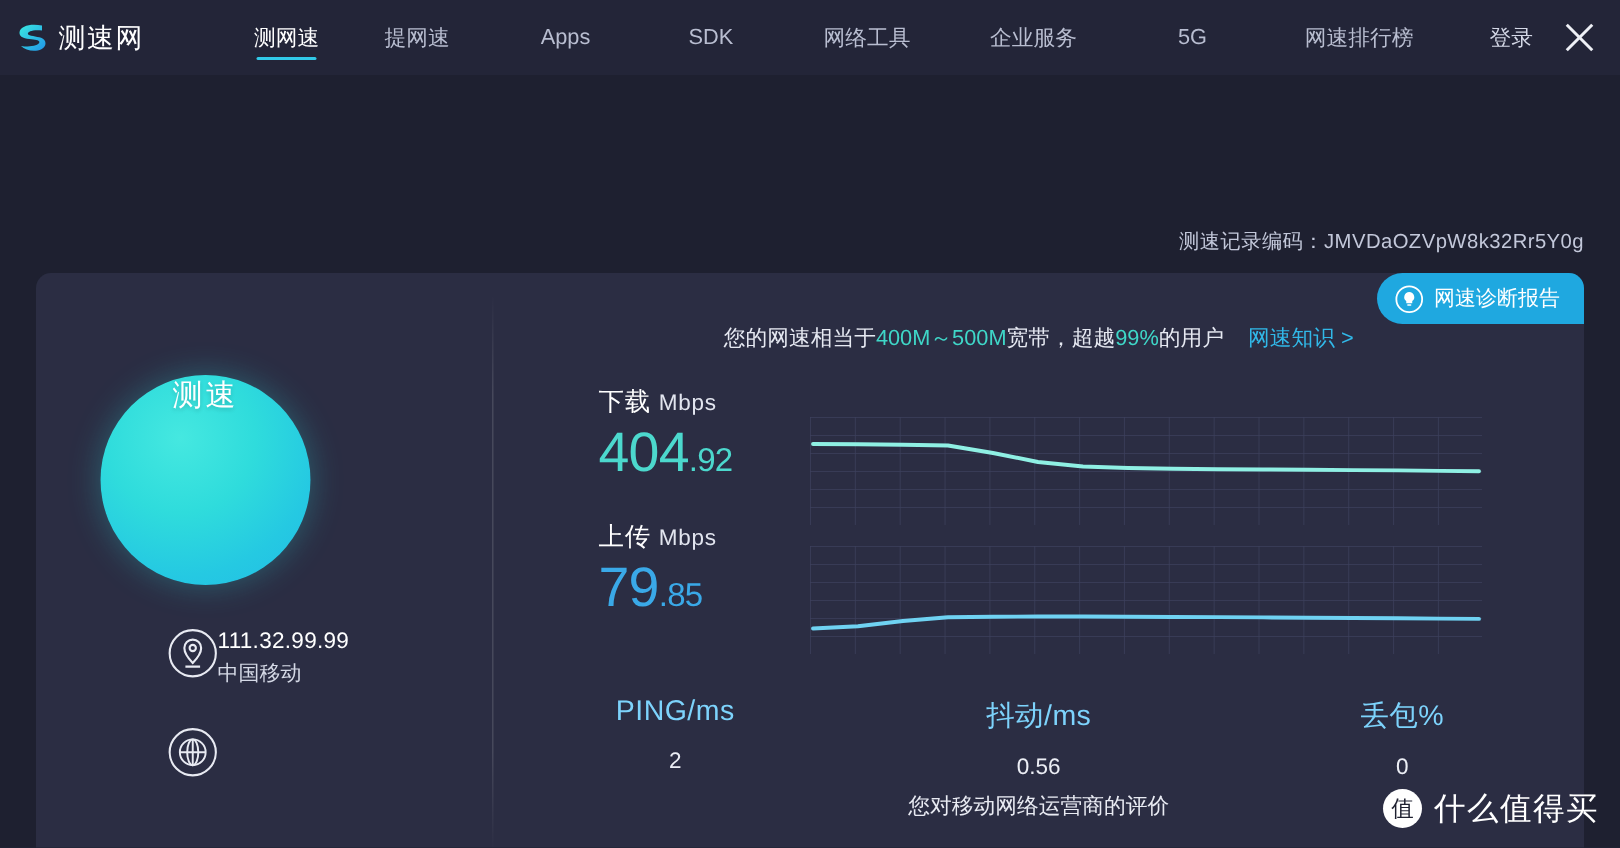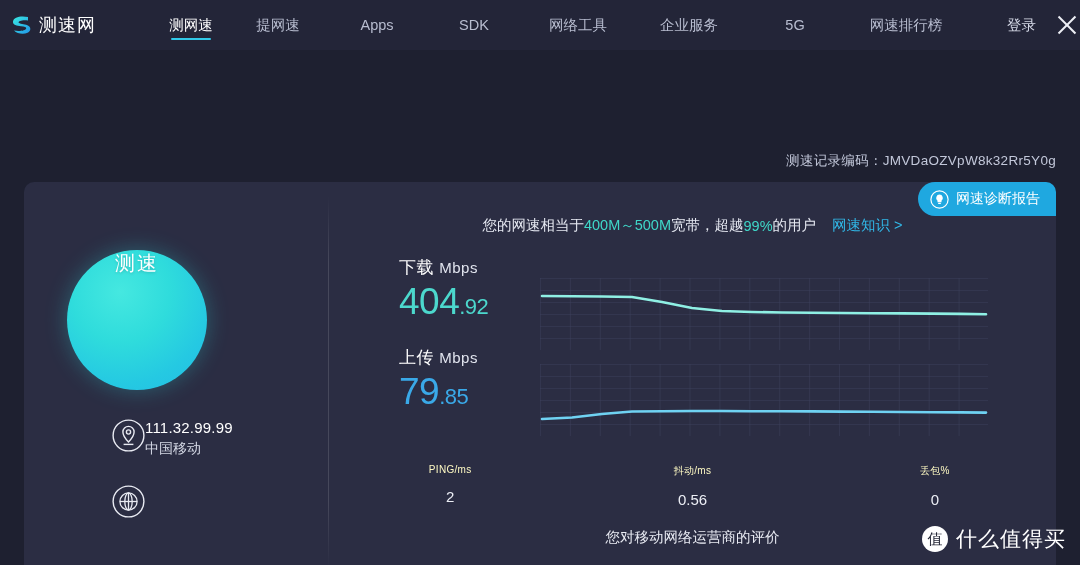--- a/index.html
+++ b/index.html
@@ -28,21 +28,21 @@
     position: relative; color: #b8bdd0; font-size: 14.5px;
     height: 50px; display: flex; align-items: center; justify-content: center;
     cursor: pointer; white-space: nowrap;
   }
   .nav-item.active { color: #ffffff; }
   .nav-item.active::after {
     content: ""; position: absolute; bottom: 10px; left: 50%;
     transform: translateX(-50%);
     width: 40px; height: 2.5px; background: #31c9e8; border-radius: 2px;
   }
-  .nav-right { margin-left: auto; display: flex; align-items: center; }
+  .nav-right { margin-left: auto; display: flex; align-items: center; padding-right: 14px; }
   .login-btn { color: #d4d8e6; font-size: 14.5px; cursor: pointer; margin-right: 18px; }
   .close-btn { width: 26px; height: 26px; cursor: pointer; position: relative; }
   .close-btn::before, .close-btn::after {
     content: ""; position: absolute; top: 50%; left: 50%;
     width: 24px; height: 2px; background: #eef0f6;
   }
   .close-btn::before { transform: translate(-50%,-50%) rotate(45deg); }
   .close-btn::after  { transform: translate(-50%,-50%) rotate(-45deg); }
 
   
@@ -128,21 +128,21 @@
   .chart { position: absolute; left: 211px; width: 448px; height: 72px; }
   .chart.dl { top: 96px; }
   .chart.ul { top: 182px; }
   .chart svg { display: block; width: 448px; height: 72px; }
 
   .stats-row {
     position: absolute; top: 282px; left: 0; width: 727px;
     display: flex;
   }
   .stat { flex: 1; text-align: center; }
-  .stat-label { font-size: 10px; color: #fef9c3; letter-spacing:.3px; }
+  .stat-label { font-size: 19px; color: #7dd3fc; letter-spacing:.3px; }
   .stat-value { font-size: 15px; color: #eceef5; margin-top: 13px; }
 
   .rate-text {
     position: absolute; top: 346px; left: 0; width: 727px;
     text-align: center; font-size: 14.5px; color: #e9ebf3;
   }
 
   
   .watermark {
     position: absolute; right: 14px; bottom: 12px;

